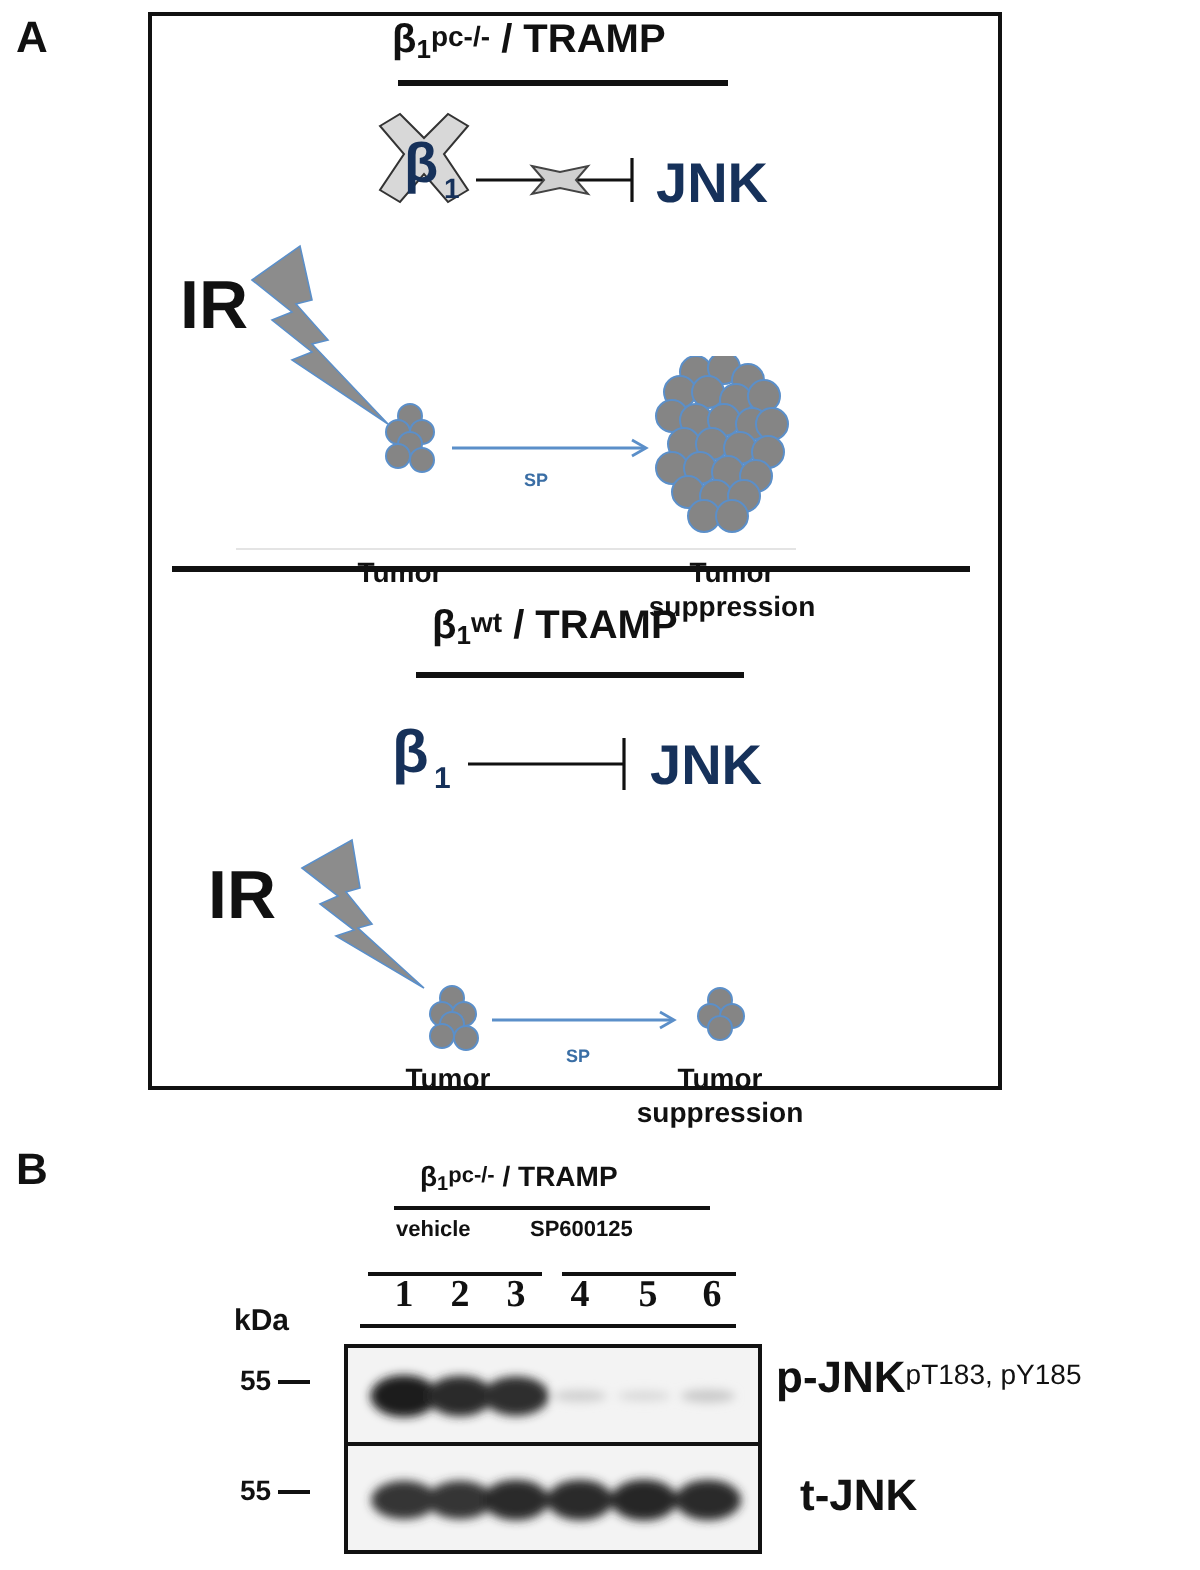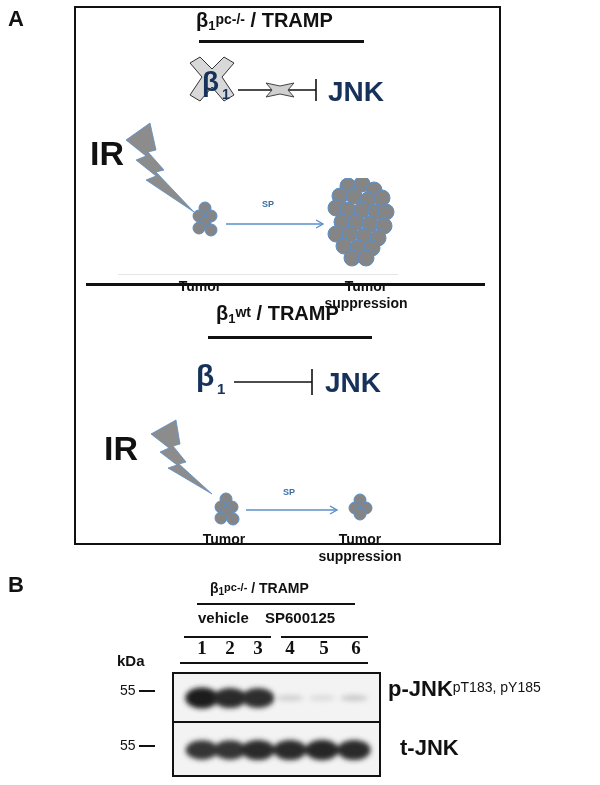--- a/index.html
+++ b/index.html
@@ -6,29 +6,29 @@
   body { width:600px; height:785px; position:relative; overflow:hidden; font-family:"Liberation Sans", sans-serif; color:#111; }
   .abs { position:absolute; }
   .panel-label { font-weight:bold; font-size:22px; }
   .boxA { left:74px; top:6px; width:423px; height:535px; border:2.5px solid #111; box-sizing:content-box; }
   .hdr { font-weight:bold; font-size:20px; white-space:nowrap; }
   .hdr sup { font-size:14px; position:relative; top:-3px; vertical-align:baseline; }
   .hdr sub { font-size:13px; vertical-align:baseline; position:relative; top:3px; }
   .uline { height:2.5px; background:#111; }
   .irlbl { font-weight:bold; font-size:34px;margin-top:45px; }
   .cap { font-weight:bold; font-size:14px; text-align:center; line-height:17px; }
-  .sp { font-weight:bold; font-size:9px; color:#3a6ea5; }
+  .sp { font-weight:bold; font-size:9px; color:#3a6ea5;margin-top:36px; }
   svg text { font-family:"Liberation Sans", sans-serif; }
   .hdrB { font-weight:bold; font-size:14px; white-space:nowrap; }
   .hdrB sup { font-size:11px; position:relative; top:-2px; vertical-align:baseline; }
   .hdrB sub { font-size:10px; vertical-align:baseline; position:relative; top:2px; }
-  .grp { font-weight:bold; font-size:15px; }
+  .grp { font-weight:bold; font-size:11px; }
   .lane { font-family:"Liberation Serif", serif; font-weight:bold; font-size:19px; width:20px; text-align:center; }
   .kda { font-weight:bold; font-size:15px; }
-  .mw { font-weight:normal; font-size:14px; }
+  .mw { font-weight:bold; font-size:14px; }
   .blotlbl { font-weight:bold; font-size:22px; white-space:nowrap; }
   .blotlbl sup { font-size:14px; font-weight:normal; position:relative; top:-4px; vertical-align:baseline; }
   .blot { left:172px; top:672px; width:209px; height:105px; border:2px solid #111; box-sizing:border-box; background:#f4f4f4; overflow:hidden; }
 </style>
 </head>
 <body>
 
 <div class="abs panel-label" style="left:8px;top:6px;">A</div>
 <div class="abs boxA"></div>
 

